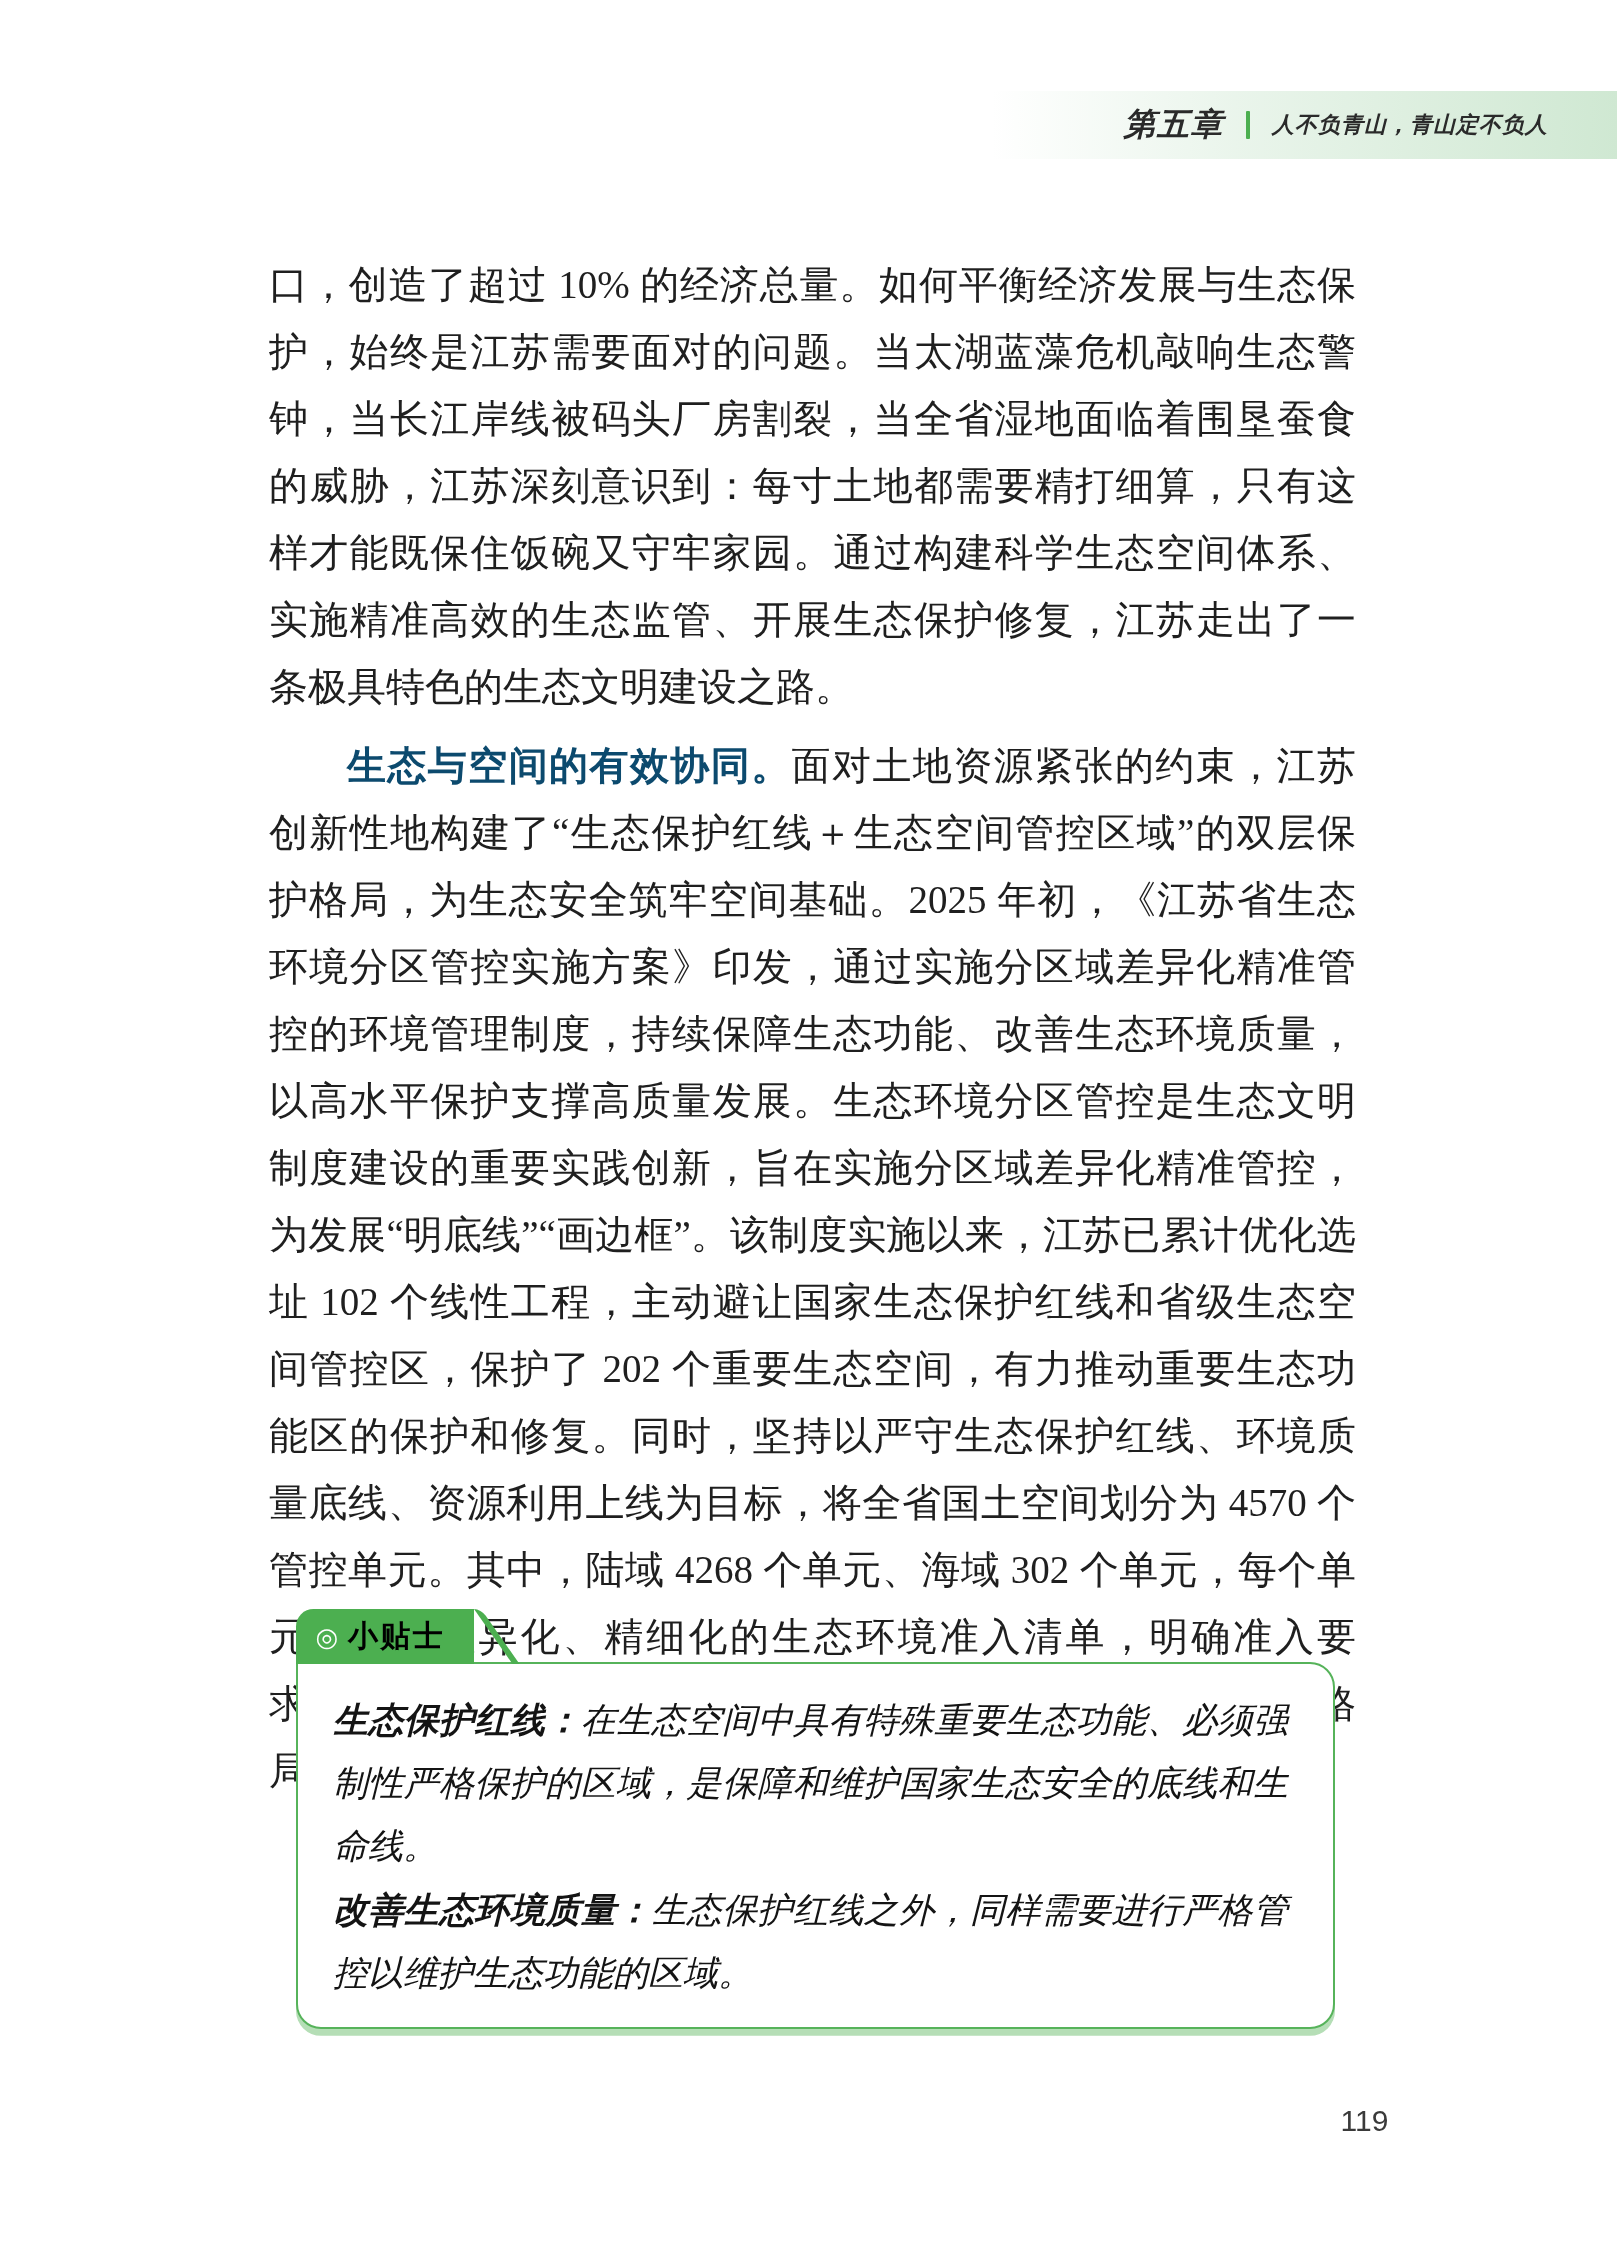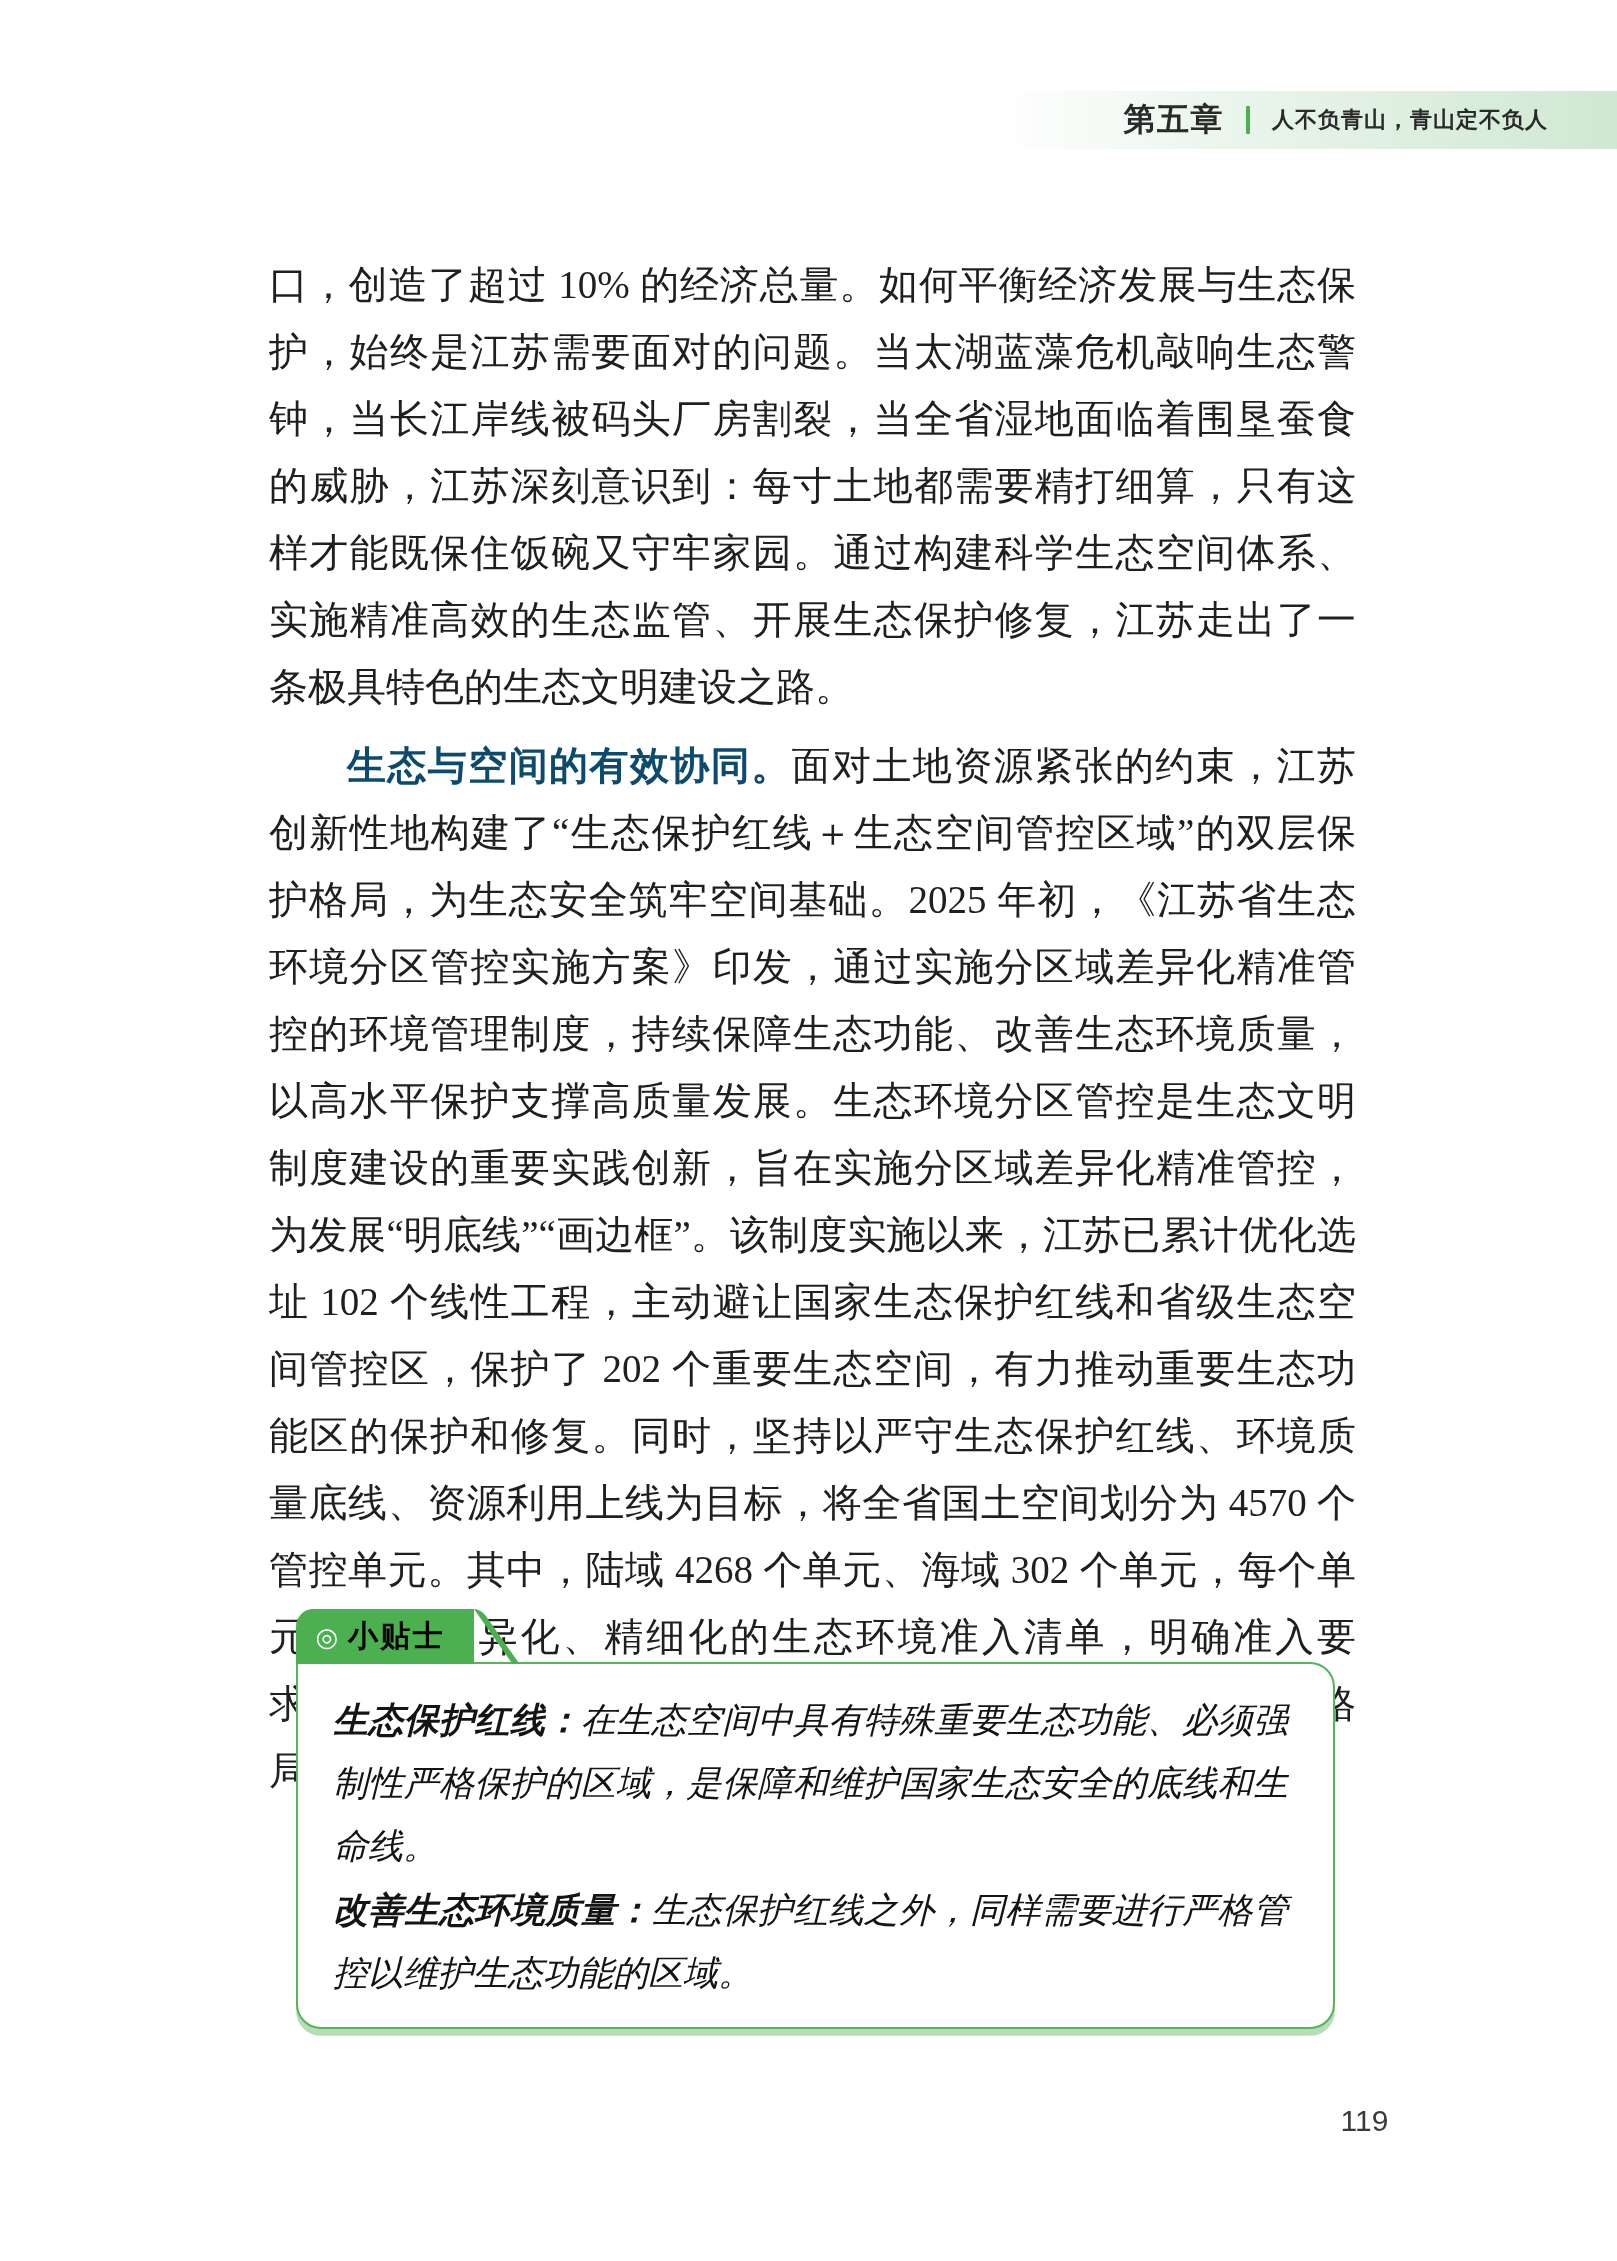--- a/index.html
+++ b/index.html
@@ -15,30 +15,31 @@
     overflow: hidden;
     font-family: "Liberation Serif", "DejaVu Serif", serif;
   }
 
   
   .chapter-band {
     position: absolute;
     top: 91px;
     left: 992px;
     right: 0;
-    height: 58px;
+    height: 68px;
     display: flex;
     align-items: center;
     justify-content: flex-end;
     padding-right: 70px;
     box-sizing: border-box;
     background: linear-gradient(to right,
       rgba(207,232,210,0) 0%,
       rgba(207,232,210,0.45) 40%,
       #cfe8d2 100%);
+    font-style: italic;
   }
   .chapter-num {
     font-family: "Liberation Sans", "DejaVu Sans", sans-serif;
     font-weight: bold;
     font-size: 32px;
     color: #2a2a2a;
     letter-spacing: 1.5px;
     white-space: nowrap;
   }
   .chapter-divider {

